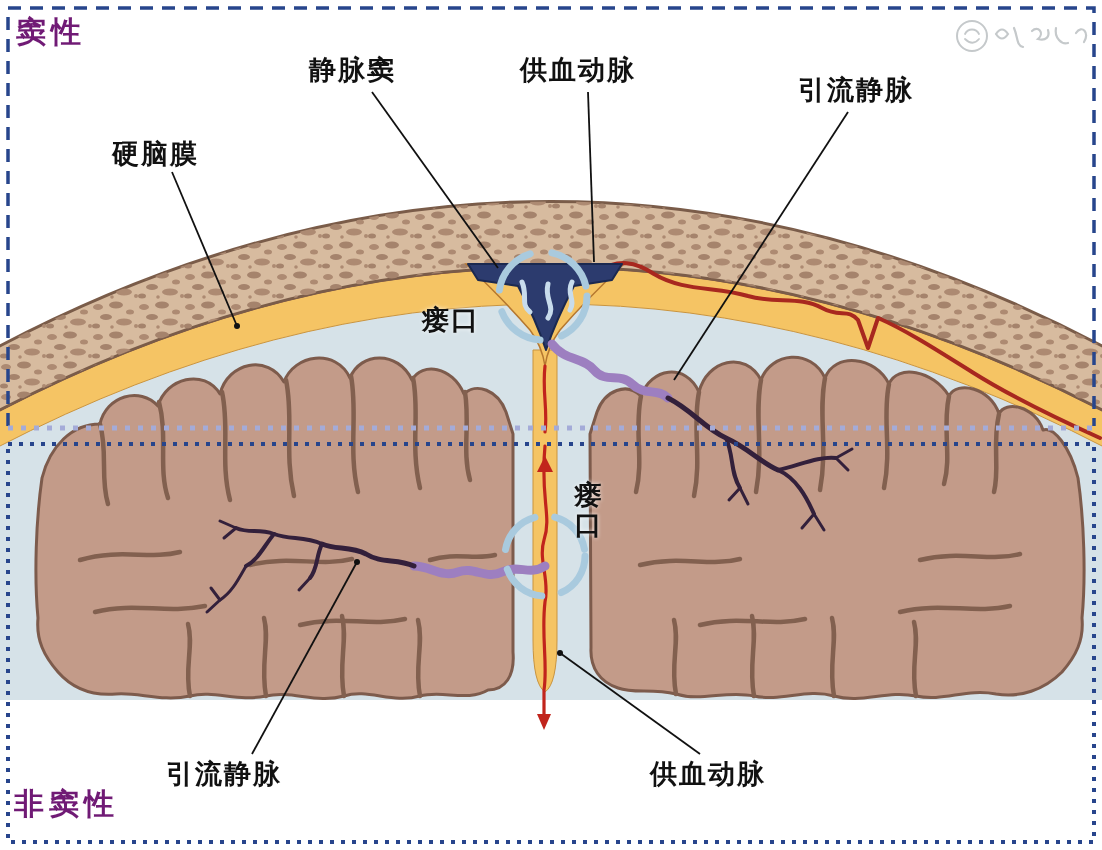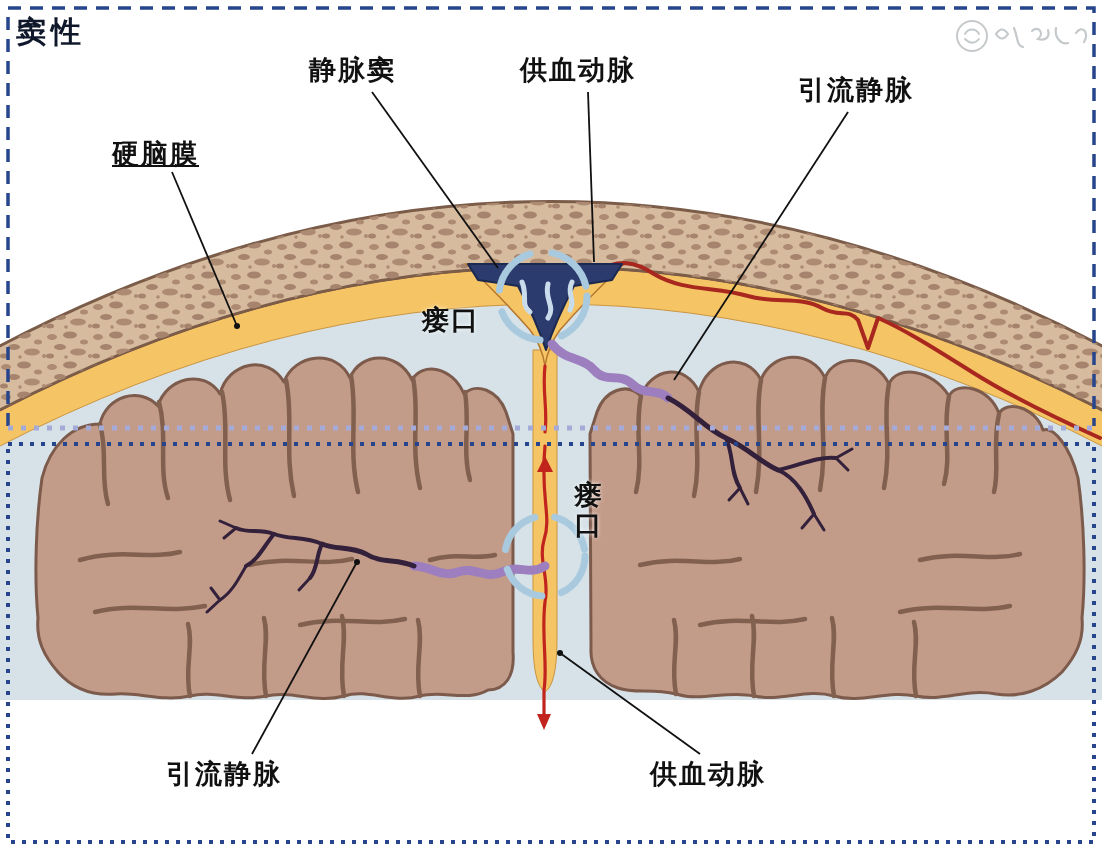--- a/index.html
+++ b/index.html
@@ -14,21 +14,21 @@
   .lbl{
     position:absolute;
     font-weight:700;
     font-size:27px;
     color:#111111;
     letter-spacing:2px;
     white-space:nowrap;
     text-shadow:0 0 4px rgba(255,255,255,.85);
   }
   .lbl-blue{
-    color:#0f172a;
+    color:#701a75;
     font-size:30px;
     letter-spacing:5px;
     text-shadow:none;
   }
   .lbl-vert{
     width:34px;
     white-space:normal;
     word-break:break-all;
     line-height:1.12;
     text-align:center;
@@ -231,24 +231,25 @@
   </svg>
 
   <div class="lbl lbl-blue" style="left:16px;top:12px;">窦性</div>
 
   <div class="lbl" style="left:309px;top:52px;">静脉窦</div>
 
   <div class="lbl" style="left:520px;top:52px;">供血动脉</div>
 
   <div class="lbl" style="left:798px;top:72px;">引流静脉</div>
 
-  <div class="lbl" style="left:112px;top:136px;text-decoration:underline;">硬脑膜</div>
+  <div class="lbl" style="left:112px;top:136px;">硬脑膜</div>
 
   <div class="lbl" style="left:422px;top:302px;">瘘口</div>
 
   <div class="lbl lbl-vert" style="left:572px;top:480px;">瘘口</div>
 
   <div class="lbl" style="left:166px;top:756px;">引流静脉</div>
 
   <div class="lbl" style="left:650px;top:756px;">供血动脉</div>
 
+  <div class="lbl lbl-blue" style="left:14px;top:784px;">非窦性</div>
 
 </div>
 
 </body></html>

